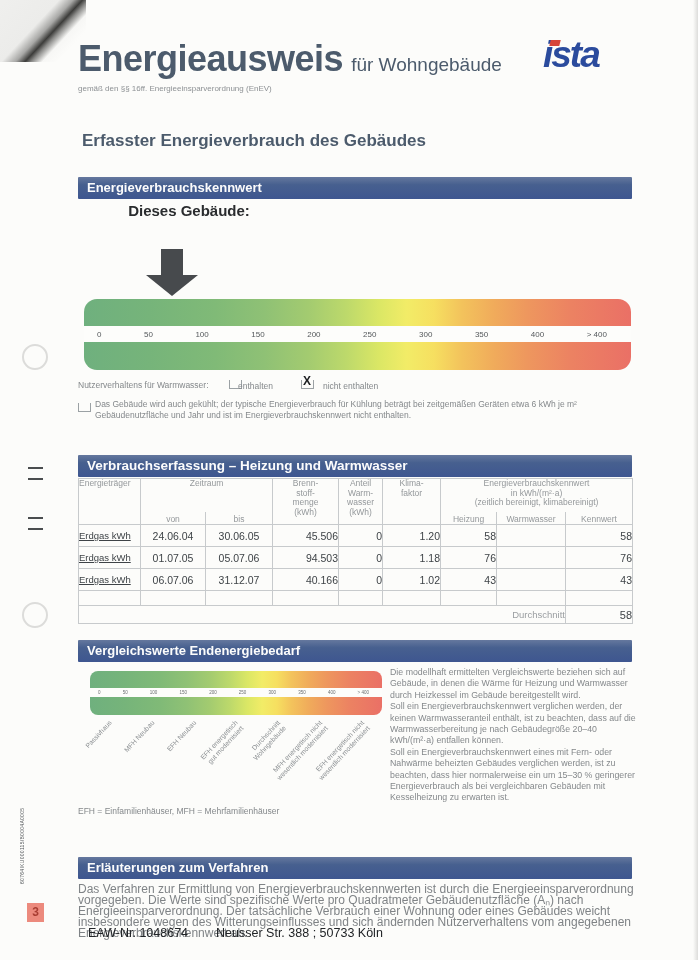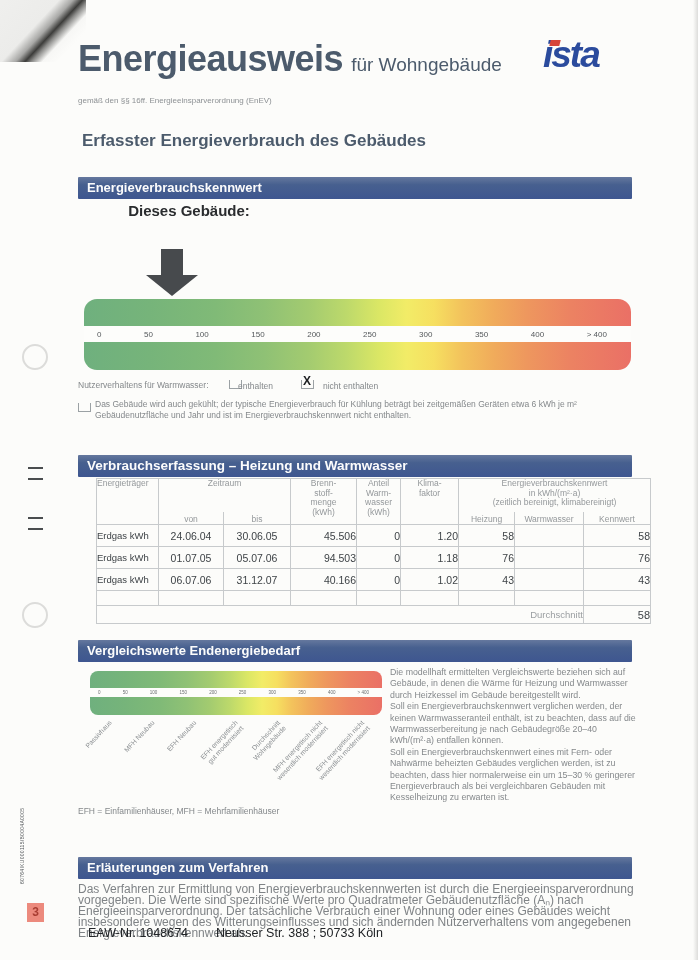--- a/index.html
+++ b/index.html
@@ -20,21 +20,21 @@
   .page-badge{position:absolute;left:27px;top:903px;width:17px;height:19px;background:#ec8a7d;
     color:#a83d32;font-weight:700;font-size:12px;text-align:center;line-height:19px;}
   .edge-right{position:absolute;right:0;top:0;width:5px;height:100%;
     background:linear-gradient(90deg,rgba(110,110,108,0),rgba(110,110,108,.22));}
 
   
   .hdr{position:absolute;left:78px;top:38px;}
   .hdr-line{display:flex;align-items:baseline;gap:8px;}
   .hdr-title{font-size:36px;font-weight:700;color:#4c5b6c;letter-spacing:-.5px;}
   .hdr-suffix{font-size:19px;color:#4c5b6c;}
-  .hdr-sub{margin-top:16px;font-size:8px;color:#8d9194;}
+  .hdr-sub{margin-top:4px;font-size:8px;color:#8d9194;}
   .logo{position:absolute;left:543px;top:34px;width:95px;height:46px;}
   .logo-text{font-style:italic;font-weight:700;font-size:37px;color:#2b4b9d;letter-spacing:-2px;}
   .logo-dot{position:absolute;left:7px;top:6px;width:10px;height:6px;background:#d6453a;transform:skewX(-14deg);}
 
   .section-title{position:absolute;left:82px;top:131px;font-size:17px;font-weight:700;color:#4c5b6c;}
 
   
   .bar{position:absolute;left:78px;width:554px;height:22px;box-sizing:border-box;
     background:linear-gradient(180deg,#65789e 0%,#47608f 35%,#3e5690 100%);
     color:#fcfcfc;font-weight:700;font-size:13px;line-height:21px;padding-left:9px;border-radius:1px;}
@@ -66,30 +66,30 @@
   .cb{position:absolute;width:13px;height:9px;box-sizing:border-box;
     border:1.5px solid #9ba1a4;border-top:none;}
   .cb1{left:229px;top:380px}.cb2{left:301px;top:380px}
   .cb-x{position:absolute;left:303px;top:374px;font-size:12px;font-weight:700;color:#1c1e20;}
   .ww-opt1{position:absolute;left:238px;top:381px;}
   .ww-opt2{position:absolute;left:323px;top:381px;}
   .cool-cb{left:78px;top:403px}
   .cool-text{position:absolute;left:95px;top:399px;width:545px;line-height:11px;}
 
   
-  .vtable{position:absolute;left:96px;top:478px;border-radius:17px;}
+  .vtable{position:absolute;left:78px;top:478px;border-radius:17px;}
   .vtable table{border-collapse:collapse;table-layout:fixed;width:554px;}
   .vtable td,.vtable th{border:1px solid #c7cacc;padding:0;font-weight:400;overflow:hidden;}
   .vtable th{font-size:8.5px;color:#94989b;line-height:9.5px;white-space:pre-line;}
   .tr-h1{height:33px}.tr-h2{height:13px}.tr-b{height:22px}.tr-e{height:15px}.tr-d{height:18px}
   .h-et{text-align:left;vertical-align:top;padding:3px 0 0 4px;}
   .h-top{vertical-align:top;text-align:center;padding-top:3px;}
   .h-sub{vertical-align:bottom;text-align:center;padding-bottom:2px;}
   .no-bb{border-bottom:none!important}.no-bt{border-top:none!important}
-  .c-name{font-size:9.5px;color:#3e4347;text-align:left;padding-left:5px;}
+  .c-name{font-size:9.5px;color:#3e4347;text-align:left;padding-left:5px;text-decoration:underline;}
   .c-date{font-size:10.5px;color:#3e4347;text-align:center;}
   .c-num{font-size:10.5px;color:#3e4347;text-align:right;padding-right:8px;}
   .c-durlabel{font-size:9.5px;color:#9a9ea1;text-align:right;padding-right:10px;}
   .c-durval{font-size:11px;color:#3e4347;text-align:right;padding-right:8px;}
 
   
   .cmp-labels{position:absolute;left:90px;top:717px;width:292px;height:92px;}
   .cmp-label{position:absolute;top:2px;font-size:6.8px;color:#8b8f92;line-height:7.6px;
     text-align:right;white-space:pre-line;transform:rotate(-47deg);transform-origin:100% 0;}
   .cmp-label:nth-of-type(1){right:274px}.cmp-label:nth-of-type(2){right:232px}

